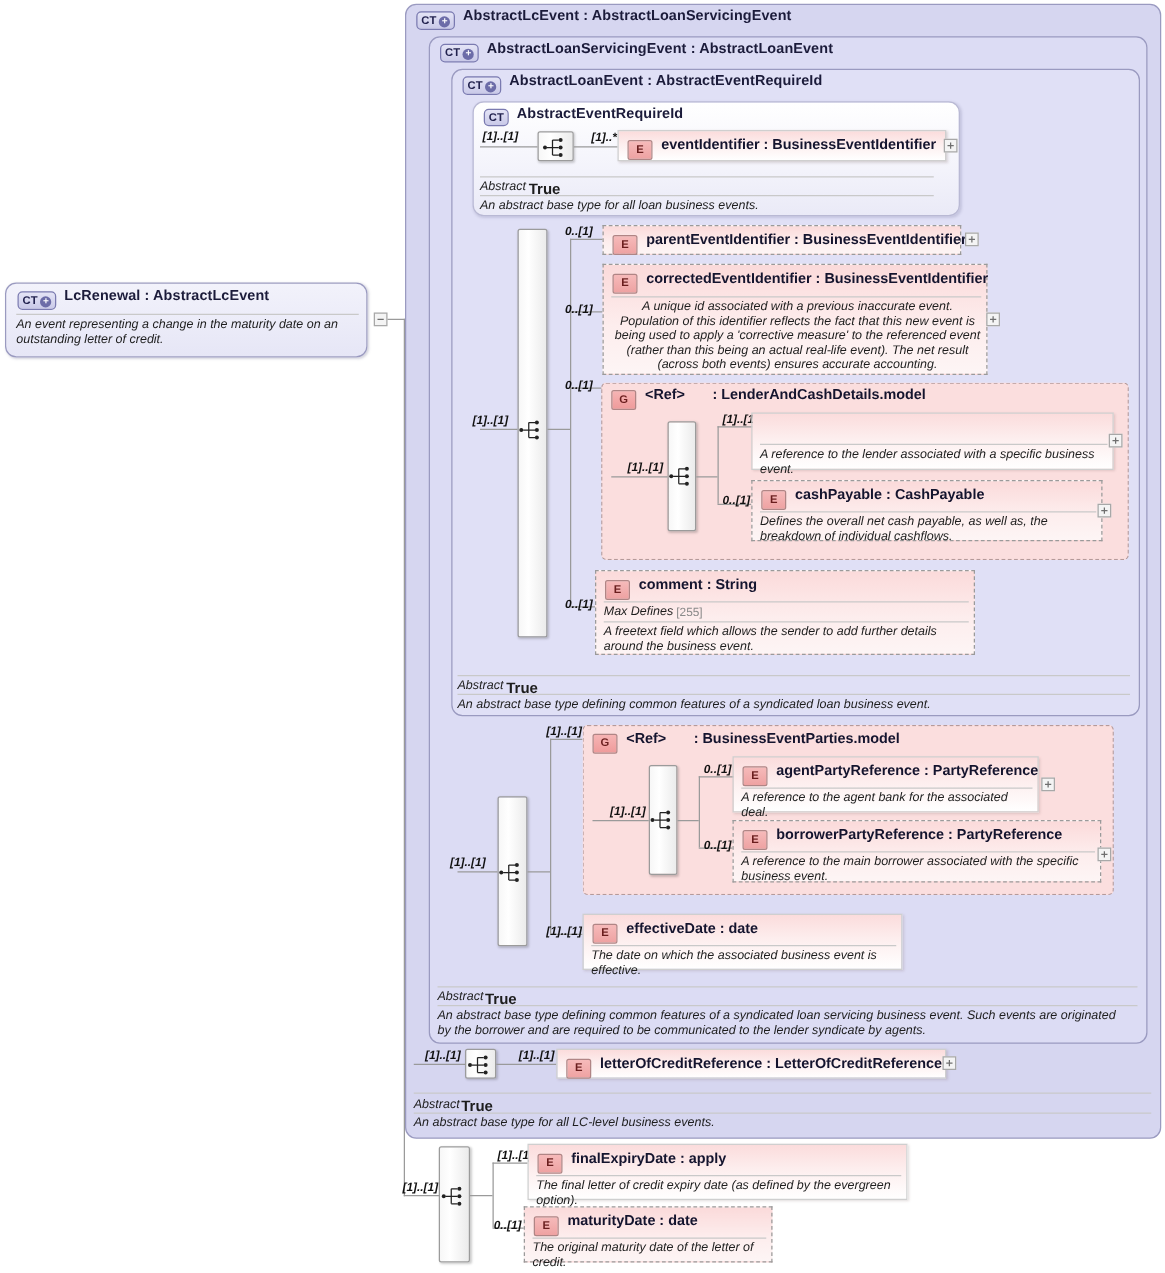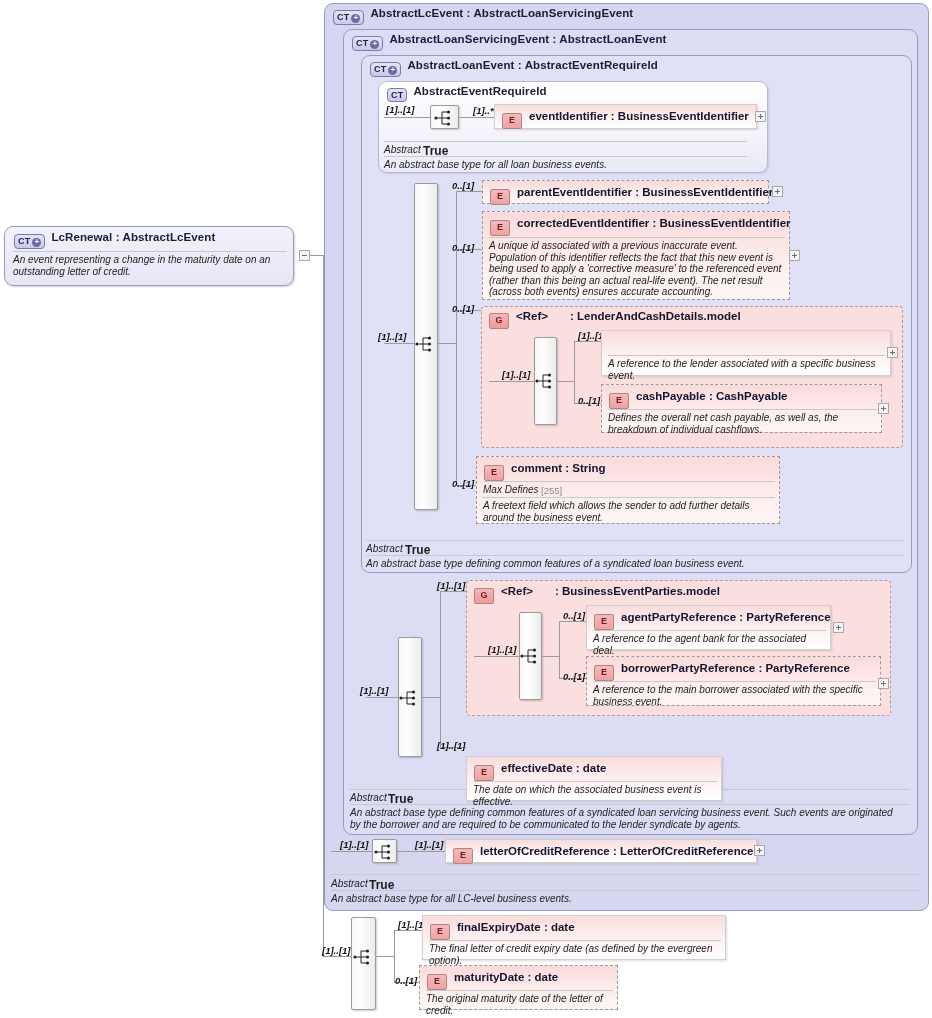--- a/index.html
+++ b/index.html
@@ -251,21 +251,21 @@
   </div>
 </div>
 <div class="plusbox" style="left:772px;top:186px;"></div>
 
 <div class="occ" style="left:452px;top:242px;">0..[1]</div>
 <div class="el-box opt" style="left:482px;top:211px;width:308px;height:89px;">
   <div class="el-head">
     <span class="e-badge">E</span><span>correctedEventIdentifier : BusinessEventIdentifier</span>
   </div>
   <div class="hr" style="left:6px;top:25px;width:296px;"></div>
-  <div class="doc" style="left:6px;top:28px;width:298px;">A unique id associated with a previous inaccurate event. Population of this identifier reflects the fact that this new event is being used to apply a 'corrective measure' to the referenced event (rather than this being an actual real-life event). The net result (across both events) ensures accurate accounting.</div>
+  <div class="doc" style="left:6px;top:28px;width:298px;text-align:center;">A unique id associated with a previous inaccurate event. Population of this identifier reflects the fact that this new event is being used to apply a 'corrective measure' to the referenced event (rather than this being an actual real-life event). The net result (across both events) ensures accurate accounting.</div>
 </div>
 <div class="plusbox" style="left:789px;top:250px;"></div>
 
 <div class="occ" style="left:452px;top:303px;">0..[1]</div>
 <div class="grp-box" style="left:481px;top:306px;width:422px;height:142px;"></div>
 <div class="grp-title" style="left:489px;top:310px;">
   <span class="g-badge">G</span><span class="ref">&lt;Ref&gt;</span><span>: LenderAndCashDetails.model</span>
 </div>
 
 <div class="ln lnh" style="left:489px;top:381px;width:45px;"></div>
@@ -377,21 +377,21 @@
 <div class="el-box opt" style="left:586px;top:656px;width:295px;height:50px;">
   <div class="el-head">
     <span class="e-badge">E</span><span>borrowerPartyReference : PartyReference</span>
   </div>
   <div class="hr" style="left:6px;top:24px;width:283px;"></div>
   <div class="doc" style="left:6px;top:27px;width:284px;">A reference to the main borrower associated with the specific business event.</div>
 </div>
 <div class="plusbox" style="left:878px;top:678px;"></div>
 
 <div class="occ" style="left:437px;top:740px;">[1]..[1]</div>
-<div class="el-box" style="left:466px;top:756px;width:256px;height:45px;">
+<div class="el-box" style="left:466px;top:731px;width:256px;height:45px;">
   <div class="el-head">
     <span class="e-badge">E</span><span>effectiveDate : date</span>
   </div>
   <div class="hr" style="left:6px;top:24px;width:244px;"></div>
   <div class="doc" style="left:6px;top:27px;width:246px;">The date on which the associated business event is effective.</div>
 </div>
 
 <div class="ln lnh" style="left:331px;top:851px;width:41px;"></div>
 <div class="occ" style="left:340px;top:839px;">[1]..[1]</div>
 <div class="seq" style="left:372px;top:839px;width:25px;height:24px;">
@@ -432,21 +432,21 @@
   </svg>
 </div>
 <div class="ln lnv" style="left:394px;top:930px;height:52px;"></div>
 <div class="ln lnh" style="left:376px;top:956px;width:18px;"></div>
 <div class="ln lnh" style="left:394px;top:930px;width:28px;"></div>
 <div class="ln lnh" style="left:394px;top:982px;width:28px;"></div>
 
 <div class="occ" style="left:398px;top:919px;">[1]..[1]</div>
 <div class="el-box" style="left:422px;top:915px;width:304px;height:45px;">
   <div class="el-head">
-    <span class="e-badge">E</span><span>finalExpiryDate : date</span>
+    <span class="e-badge">E</span><span>finalExpiryDate : apply</span>
   </div>
   <div class="hr" style="left:6px;top:24px;width:292px;"></div>
   <div class="doc" style="left:6px;top:27px;width:295px;">The final letter of credit expiry date (as defined by the evergreen option).</div>
 </div>
 
 <div class="occ" style="left:395px;top:975px;">0..[1]</div>
 <div class="el-box opt" style="left:419px;top:965px;width:199px;height:45px;">
   <div class="el-head">
     <span class="e-badge">E</span><span>maturityDate : date</span>
   </div>

